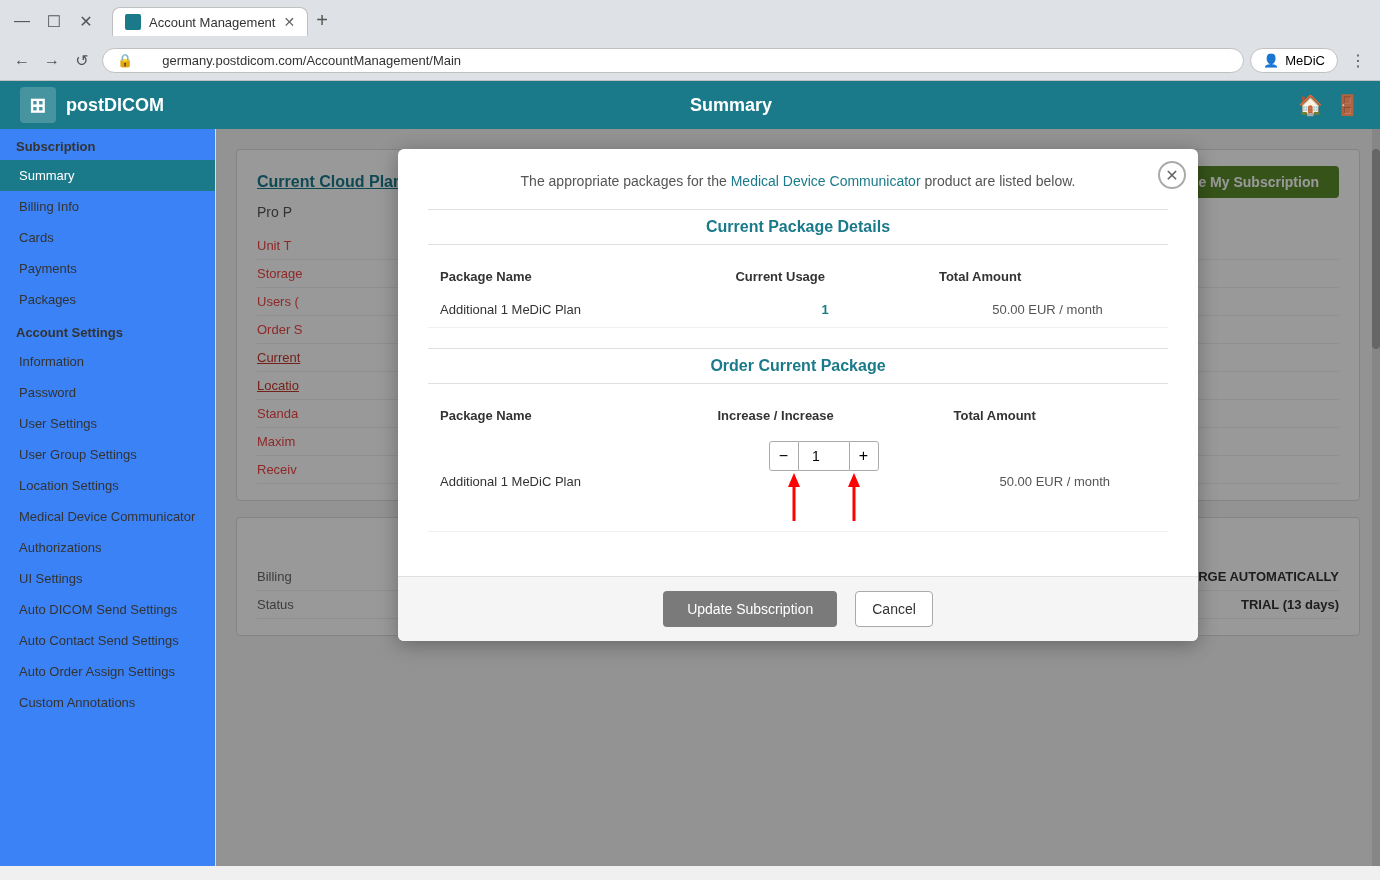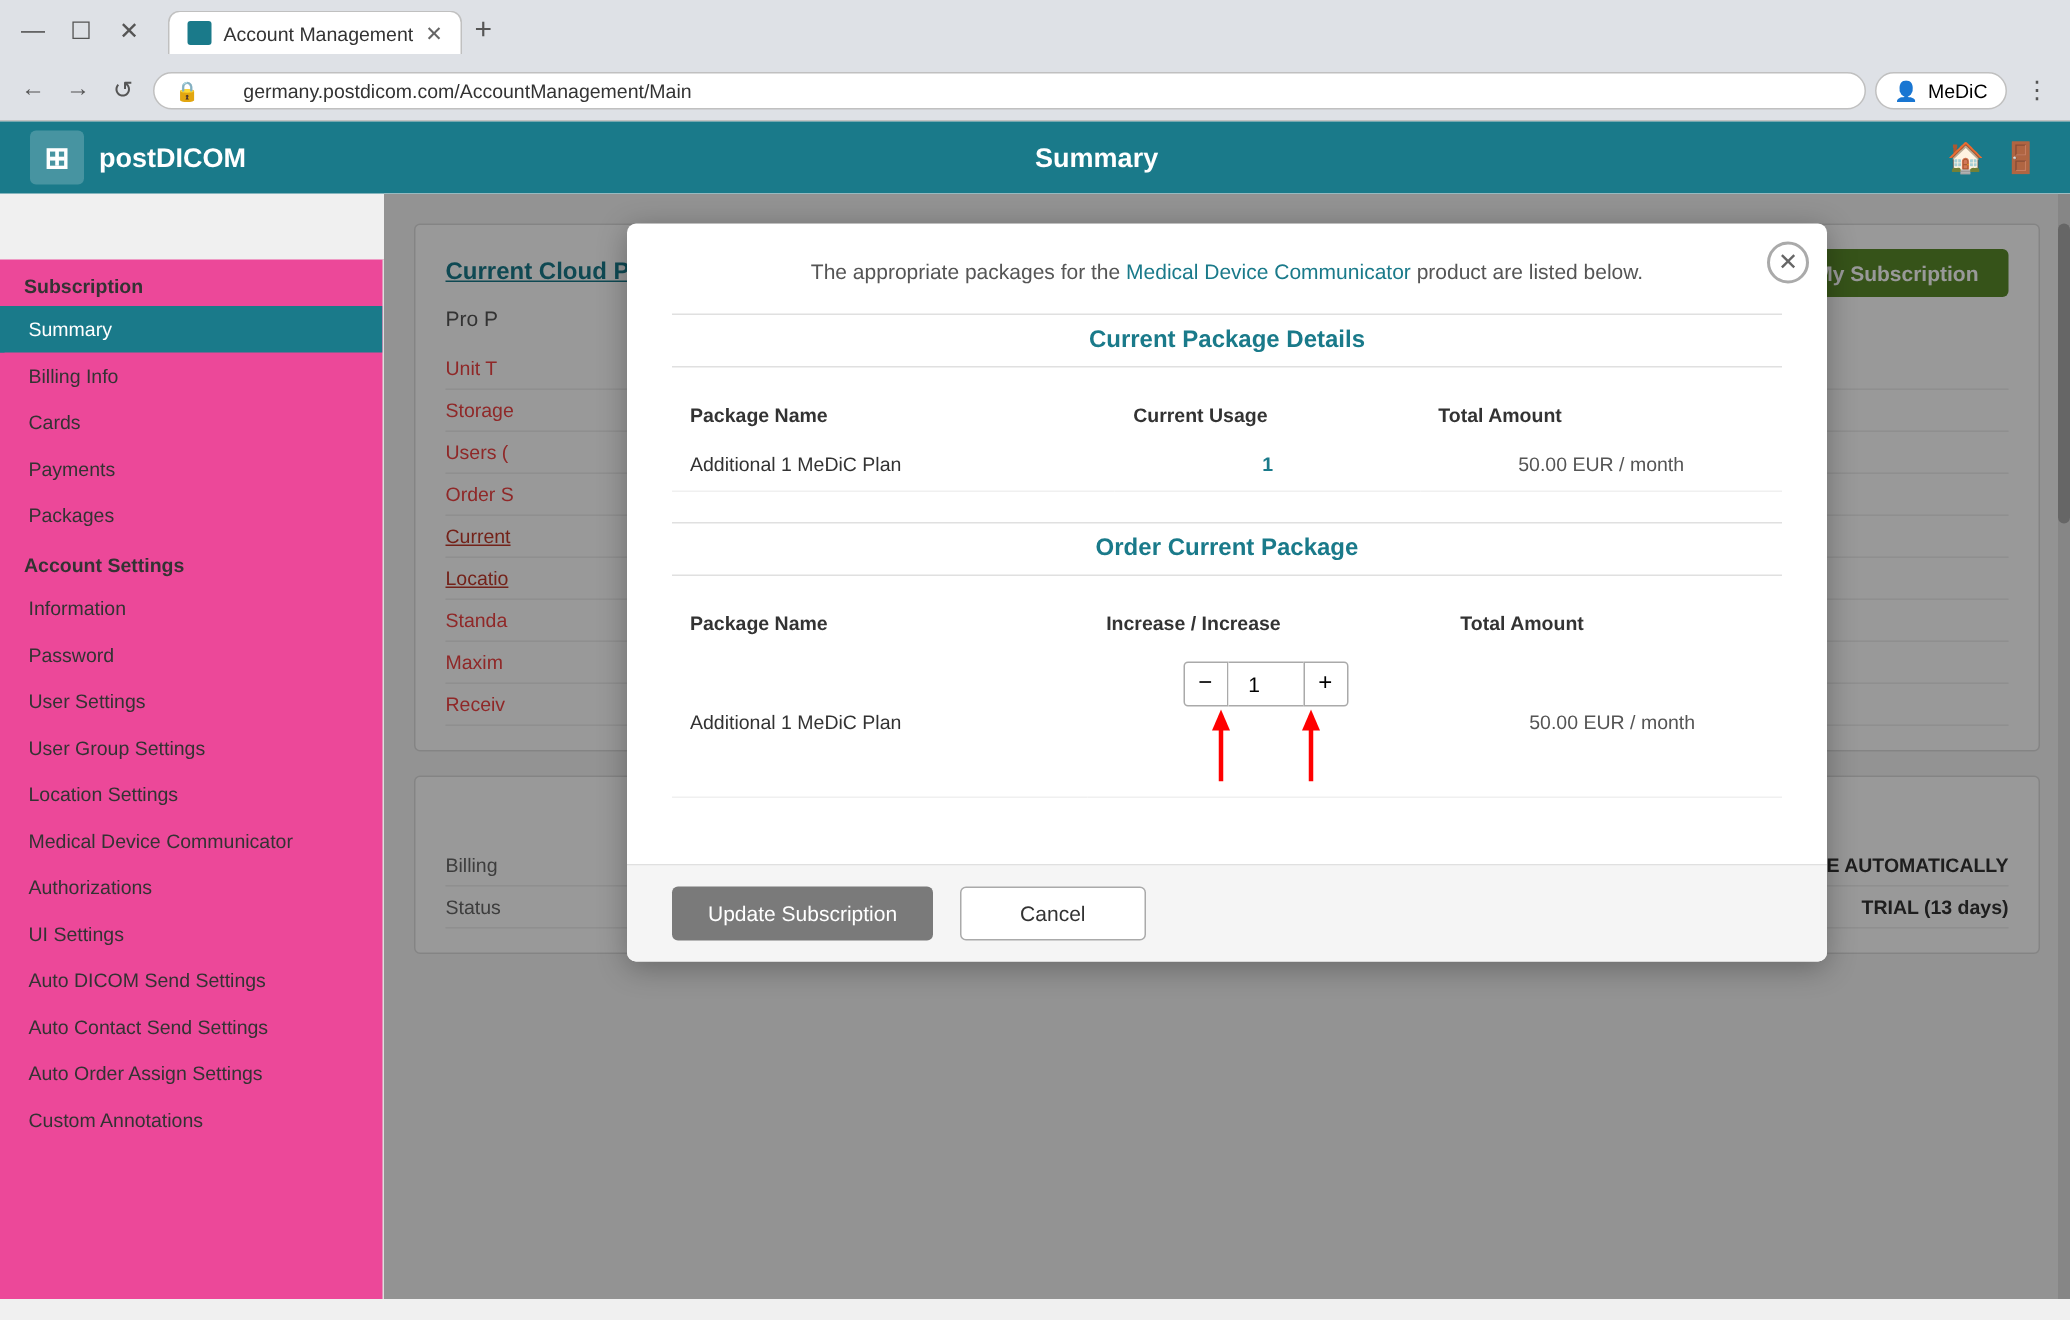--- a/index.html
+++ b/index.html
@@ -119,26 +119,25 @@
     .header-icons { display: flex; gap: 12px; font-size: 20px; }
 
     .app-body {
       display: flex;
       flex: 1;
       overflow: hidden;
     }
 
     
     .sidebar {
-      width: 256px;
-      background: #ec4899;
+      width: 216px;
+      background: #3b82f6;
       border-right: 1px solid #ddd;
       overflow-y: auto;
       flex-shrink: 0;
-      margin-top: 44px;
     }
     .sidebar-section-title {
       padding: 10px 16px 6px;
       font-size: 13px;
       font-weight: bold;
       color: #333;
     }
     .sidebar-item {
       padding: 8px 16px;
       font-size: 13px;
@@ -318,38 +317,39 @@
       border-left: none; border-right: none;
       text-align: center;
       font-size: 14px;
     }
 
     .modal-footer {
       background: #f5f5f5;
       border-top: 1px solid #e0e0e0;
       padding: 14px 30px;
       display: flex;
+      justify-content: center;
       gap: 18px;
       border-radius: 0 0 6px 6px;
     }
     .update-sub-btn {
       background: #7a7a7a;
       color: white;
       border: none;
       border-radius: 4px;
       padding: 9px 24px;
       font-size: 14px;
       cursor: pointer;
     }
     .cancel-btn {
       background: white;
       color: #333;
       border: 1px solid #aaa;
       border-radius: 4px;
-      padding: 9px 39px;
+      padding: 9px 16px;
       font-size: 14px;
       cursor: pointer;
     }
 
     .scrollbar {
       width: 8px;
       background: #e0e0e0;
       position: absolute;
       right: 0; top: 0; bottom: 0;
     }

